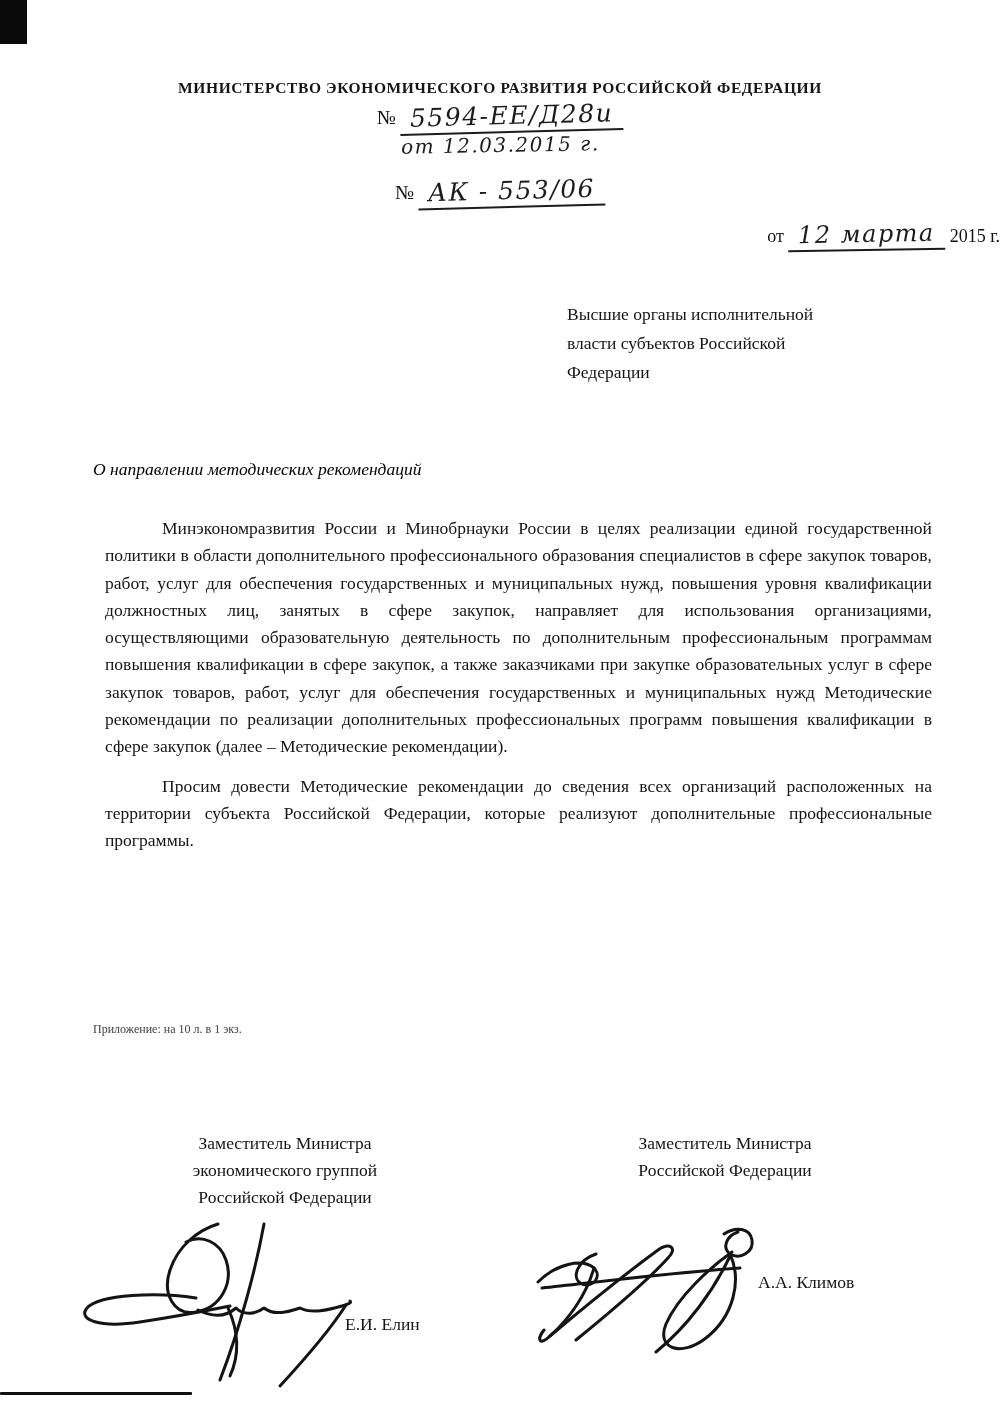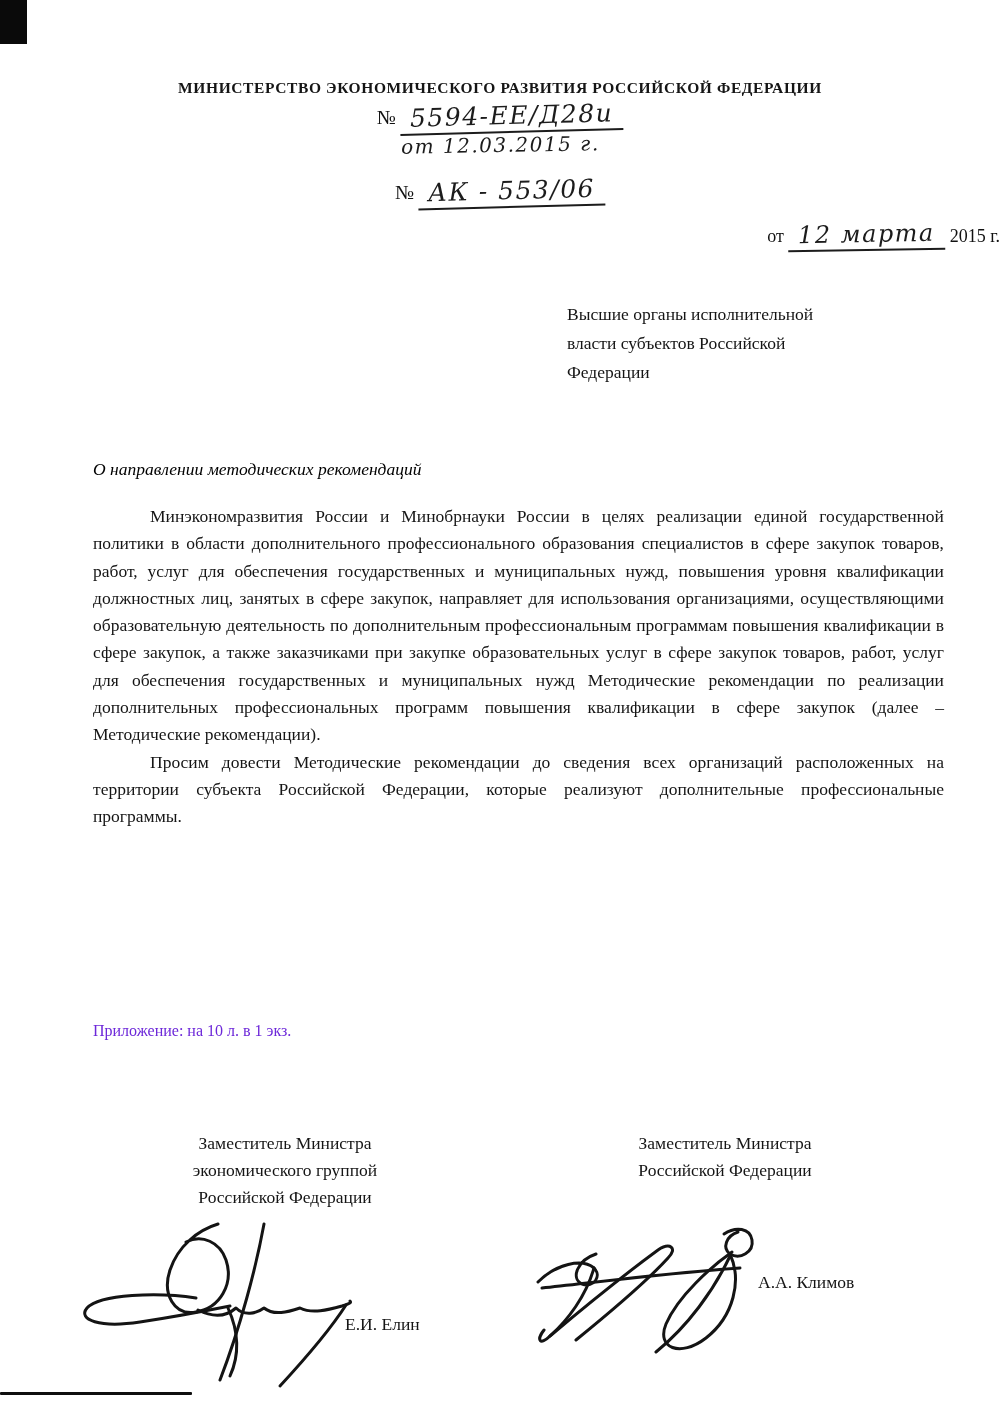--- a/index.html
+++ b/index.html
@@ -32,22 +32,22 @@
   .reg-date{font-size:20px;transform:rotate(-1deg);display:inline-block;}
   .dateline{width:1000px;text-align:right;font-size:18px;}
   .dateline .hwdate{font-size:24px;display:inline-block;transform:rotate(-1deg);}
   .recipient{font-size:17.5px;line-height:29px;color:#151515;}
   .subject{font-size:17.5px;color:#000000;font-style:italic;}
   .body-text{
     width:851px;
     font-size:17.5px;line-height:27.3px;
     text-align:justify;color:#151515;
   }
-  .body-text p{margin:0;text-indent:57px;}
-  .attachment{font-size:16px;color:#6d28d9;}
+  .body-text p{margin:12px;text-indent:57px;}
+  .attachment{font-size:12px;color:#404040;}
   .sig-title{
     width:280px;text-align:center;
     font-size:17.5px;line-height:27px;color:#151515;
   }
   .sig-name{font-size:17.5px;color:#151515;white-space:nowrap;}
   .corner-mark{left:0;top:0;width:27px;height:44px;background:#0a0a0a;}
   .bottom-rule{left:0;top:1392px;width:192px;height:3px;background:#0f0f0f;border-radius:1px;}
   svg.sig{overflow:visible;}
   svg.sig path{fill:none;stroke:#141414;stroke-width:3;stroke-linecap:round;stroke-linejoin:round;}
 </style>

